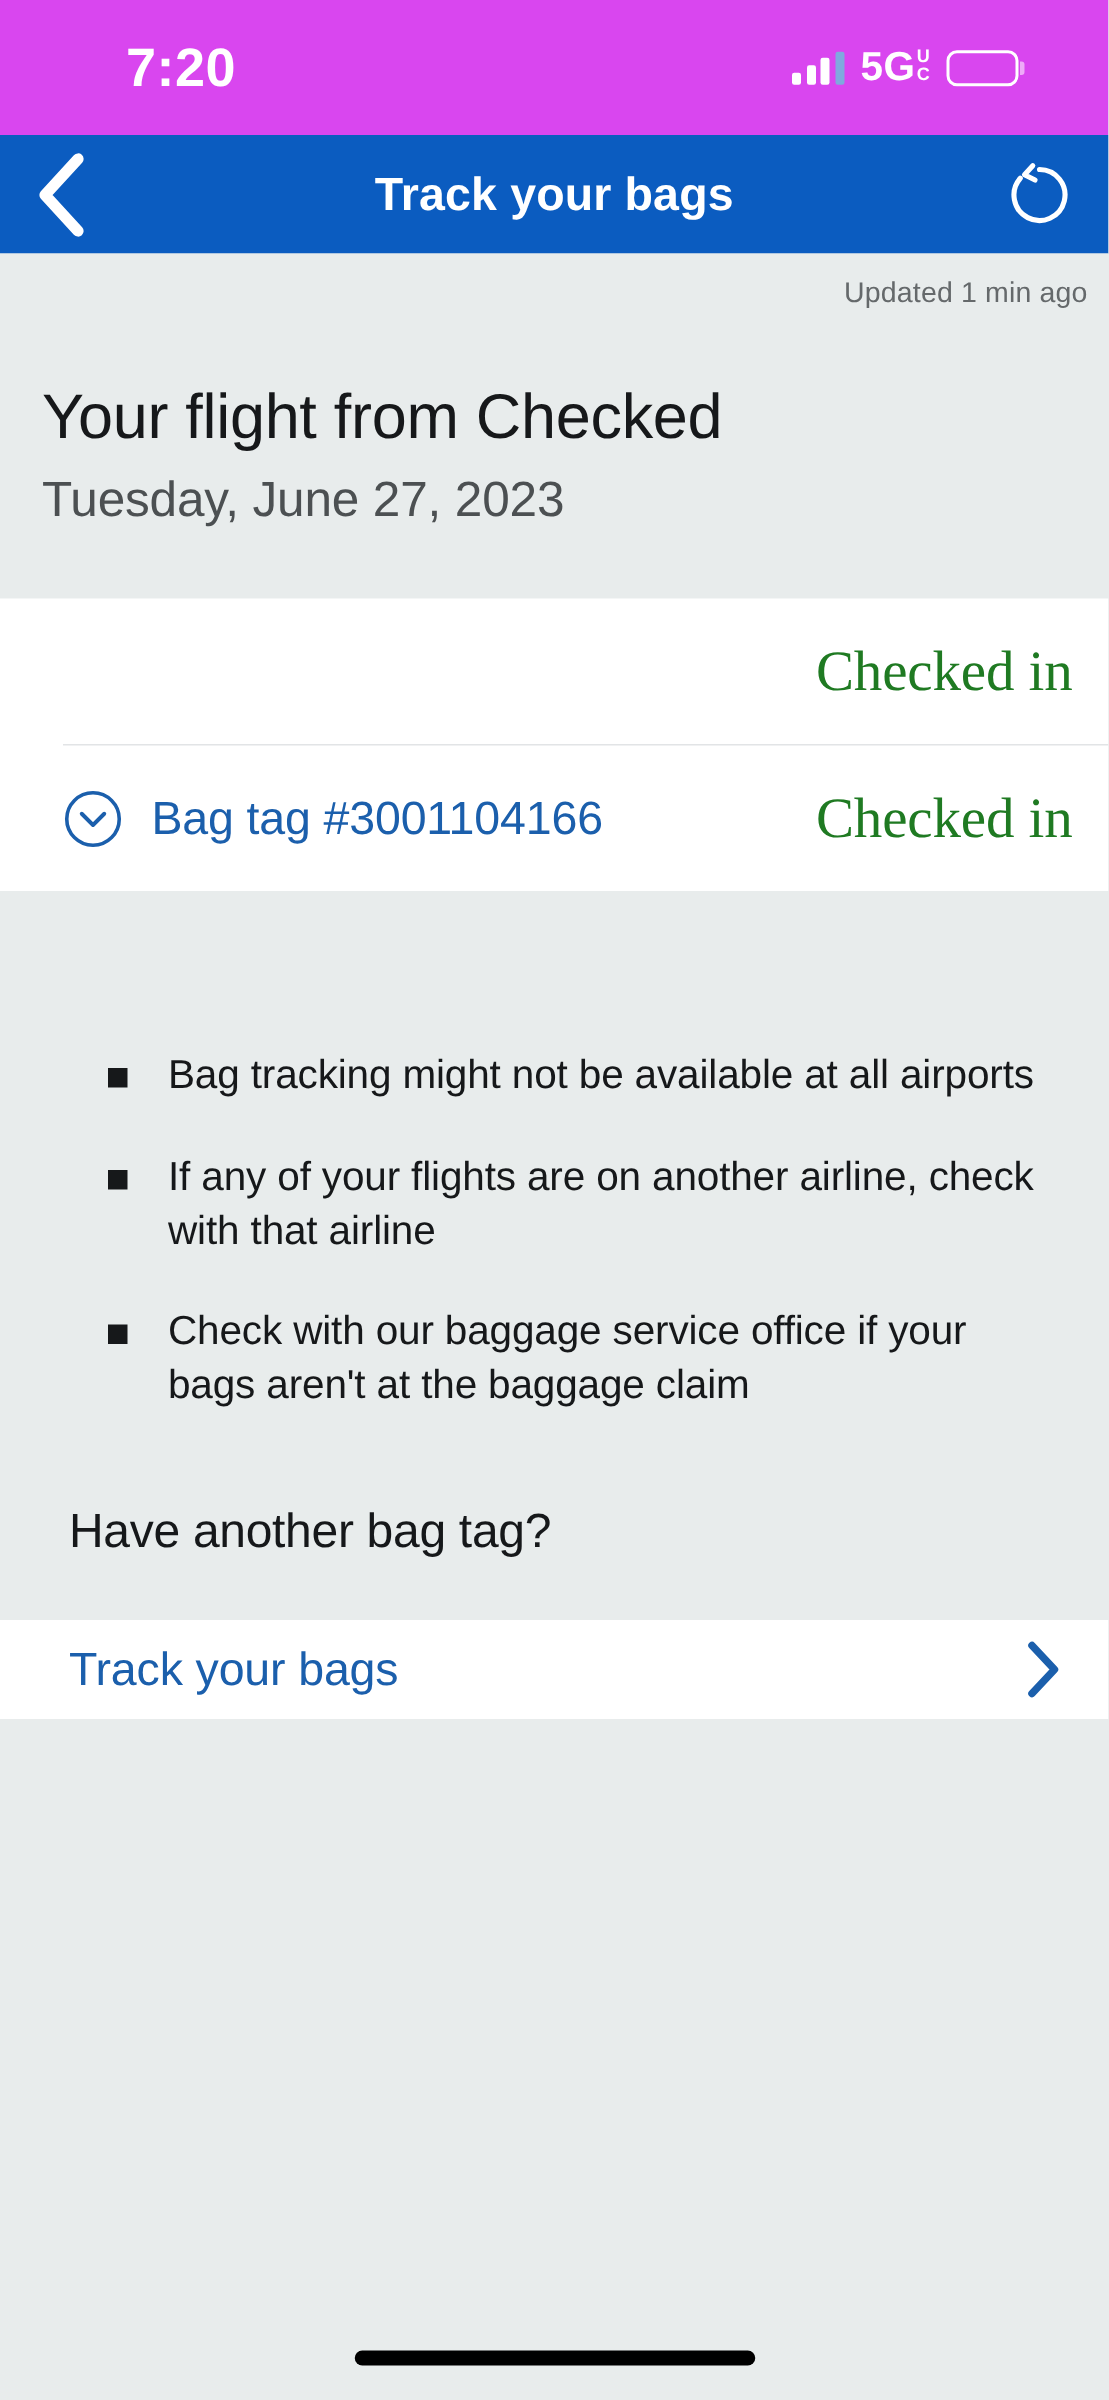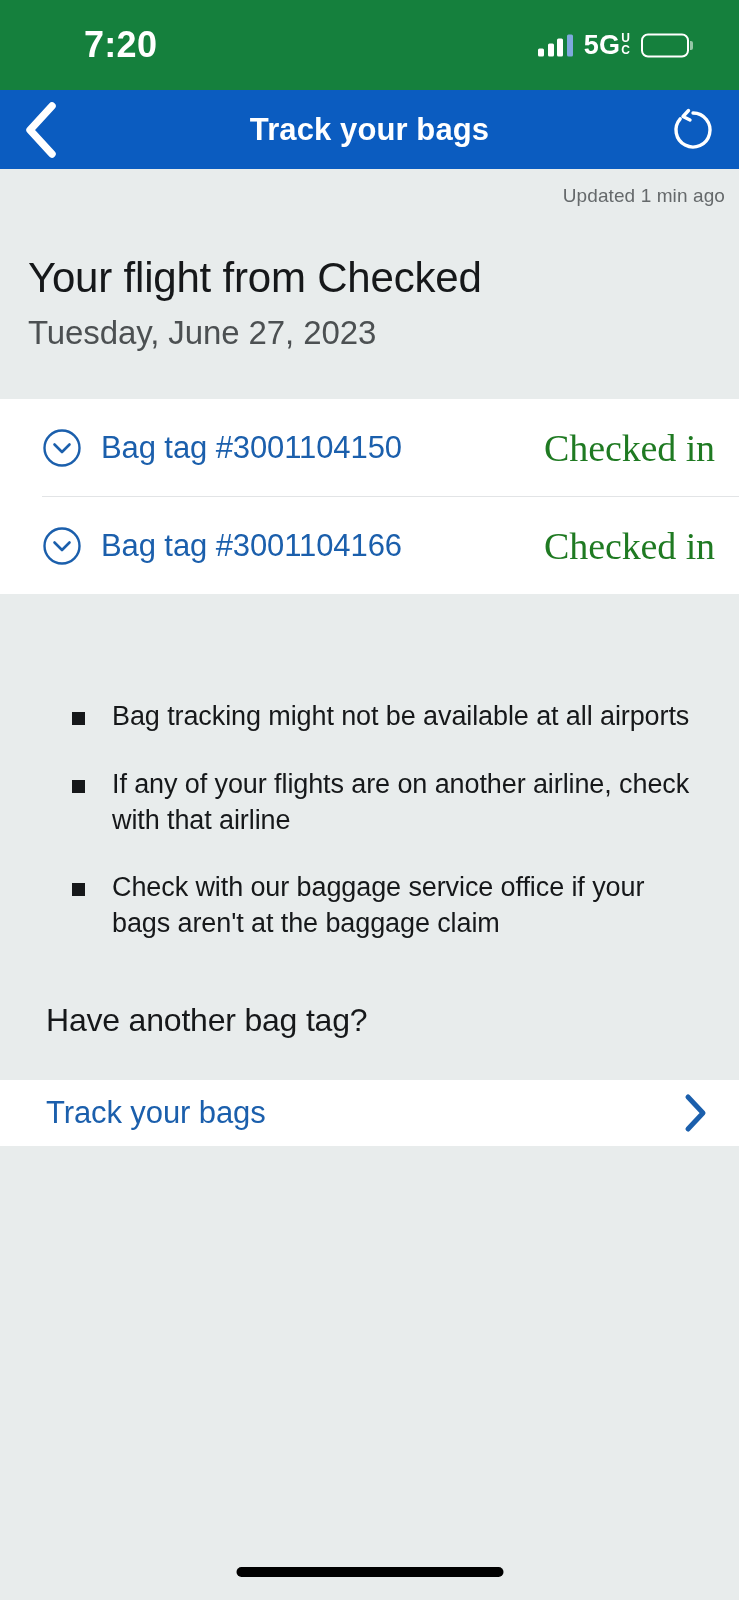--- a/index.html
+++ b/index.html
@@ -13,38 +13,38 @@
   #app {
     position:relative;
     width:739px; height:1600px;
     background:#e8ecec;
     display:flex; flex-direction:column;
   }
 
   
   .statusbar {
     height:90px;
-    background:#15803d;
+    background:#d946ef;
     flex:0 0 auto;
     display:flex; align-items:center;
     padding:0 57px 0 0;
     position:relative;
   }
   .sb-time {
     position:absolute;
     left:84px; top:50%;
     transform:translateY(-50%);
     color:#ffffff;
     font-size:36px;
     font-weight:700;
     letter-spacing:0.3px;
   }
   .sb-right {
     position:absolute;
-    right:50px; top:50%;
+    right:60px; top:50%;
     transform:translateY(-50%);
     display:flex; align-items:center; gap:11px;
   }
   .signal { display:flex; align-items:flex-end; gap:3.5px; height:22px; }
   .signal i { display:block; width:6px; background:#ffffff; border-radius:1.5px; }
   .signal i:nth-child(1){ height:8px; }
   .signal i:nth-child(2){ height:13px; }
   .signal i:nth-child(3){ height:18px; }
   .signal i:nth-child(4){ height:22px; background:#7fa9de; }
   .net {
@@ -262,27 +262,20 @@
     <div class="updated">Updated 1 min ago</div>
 
     <div class="flight-head">
       <div class="flight-title">Your flight from Checked</div>
       <div class="flight-date">Tuesday, June 27, 2023</div>
     </div>
 
     <div class="bag-card">
 
       <div class="bag-row">
-        <div class="bag-left">
-          <svg width="40" height="40" viewBox="0 0 40 40" aria-hidden="true">
-            <circle cx="20" cy="20" r="17.5" fill="none" stroke="#1b5fac" stroke-width="2.4"></circle>
-            <path d="M12.5 16.5 L20 24 L27.5 16.5" fill="none" stroke="#1b5fac" stroke-width="2.6" stroke-linecap="round" stroke-linejoin="round"></path>
-          </svg>
-          <span class="bag-label">Bag tag #3001104150</span>
-        </div>
         <span class="bag-status">Checked in</span>
       </div>
 
       <div class="bag-divider"></div>
 
       <div class="bag-row">
         <div class="bag-left">
           <svg width="40" height="40" viewBox="0 0 40 40" aria-hidden="true">
             <circle cx="20" cy="20" r="17.5" fill="none" stroke="#1b5fac" stroke-width="2.4"></circle>
             <path d="M12.5 16.5 L20 24 L27.5 16.5" fill="none" stroke="#1b5fac" stroke-width="2.6" stroke-linecap="round" stroke-linejoin="round"></path>

